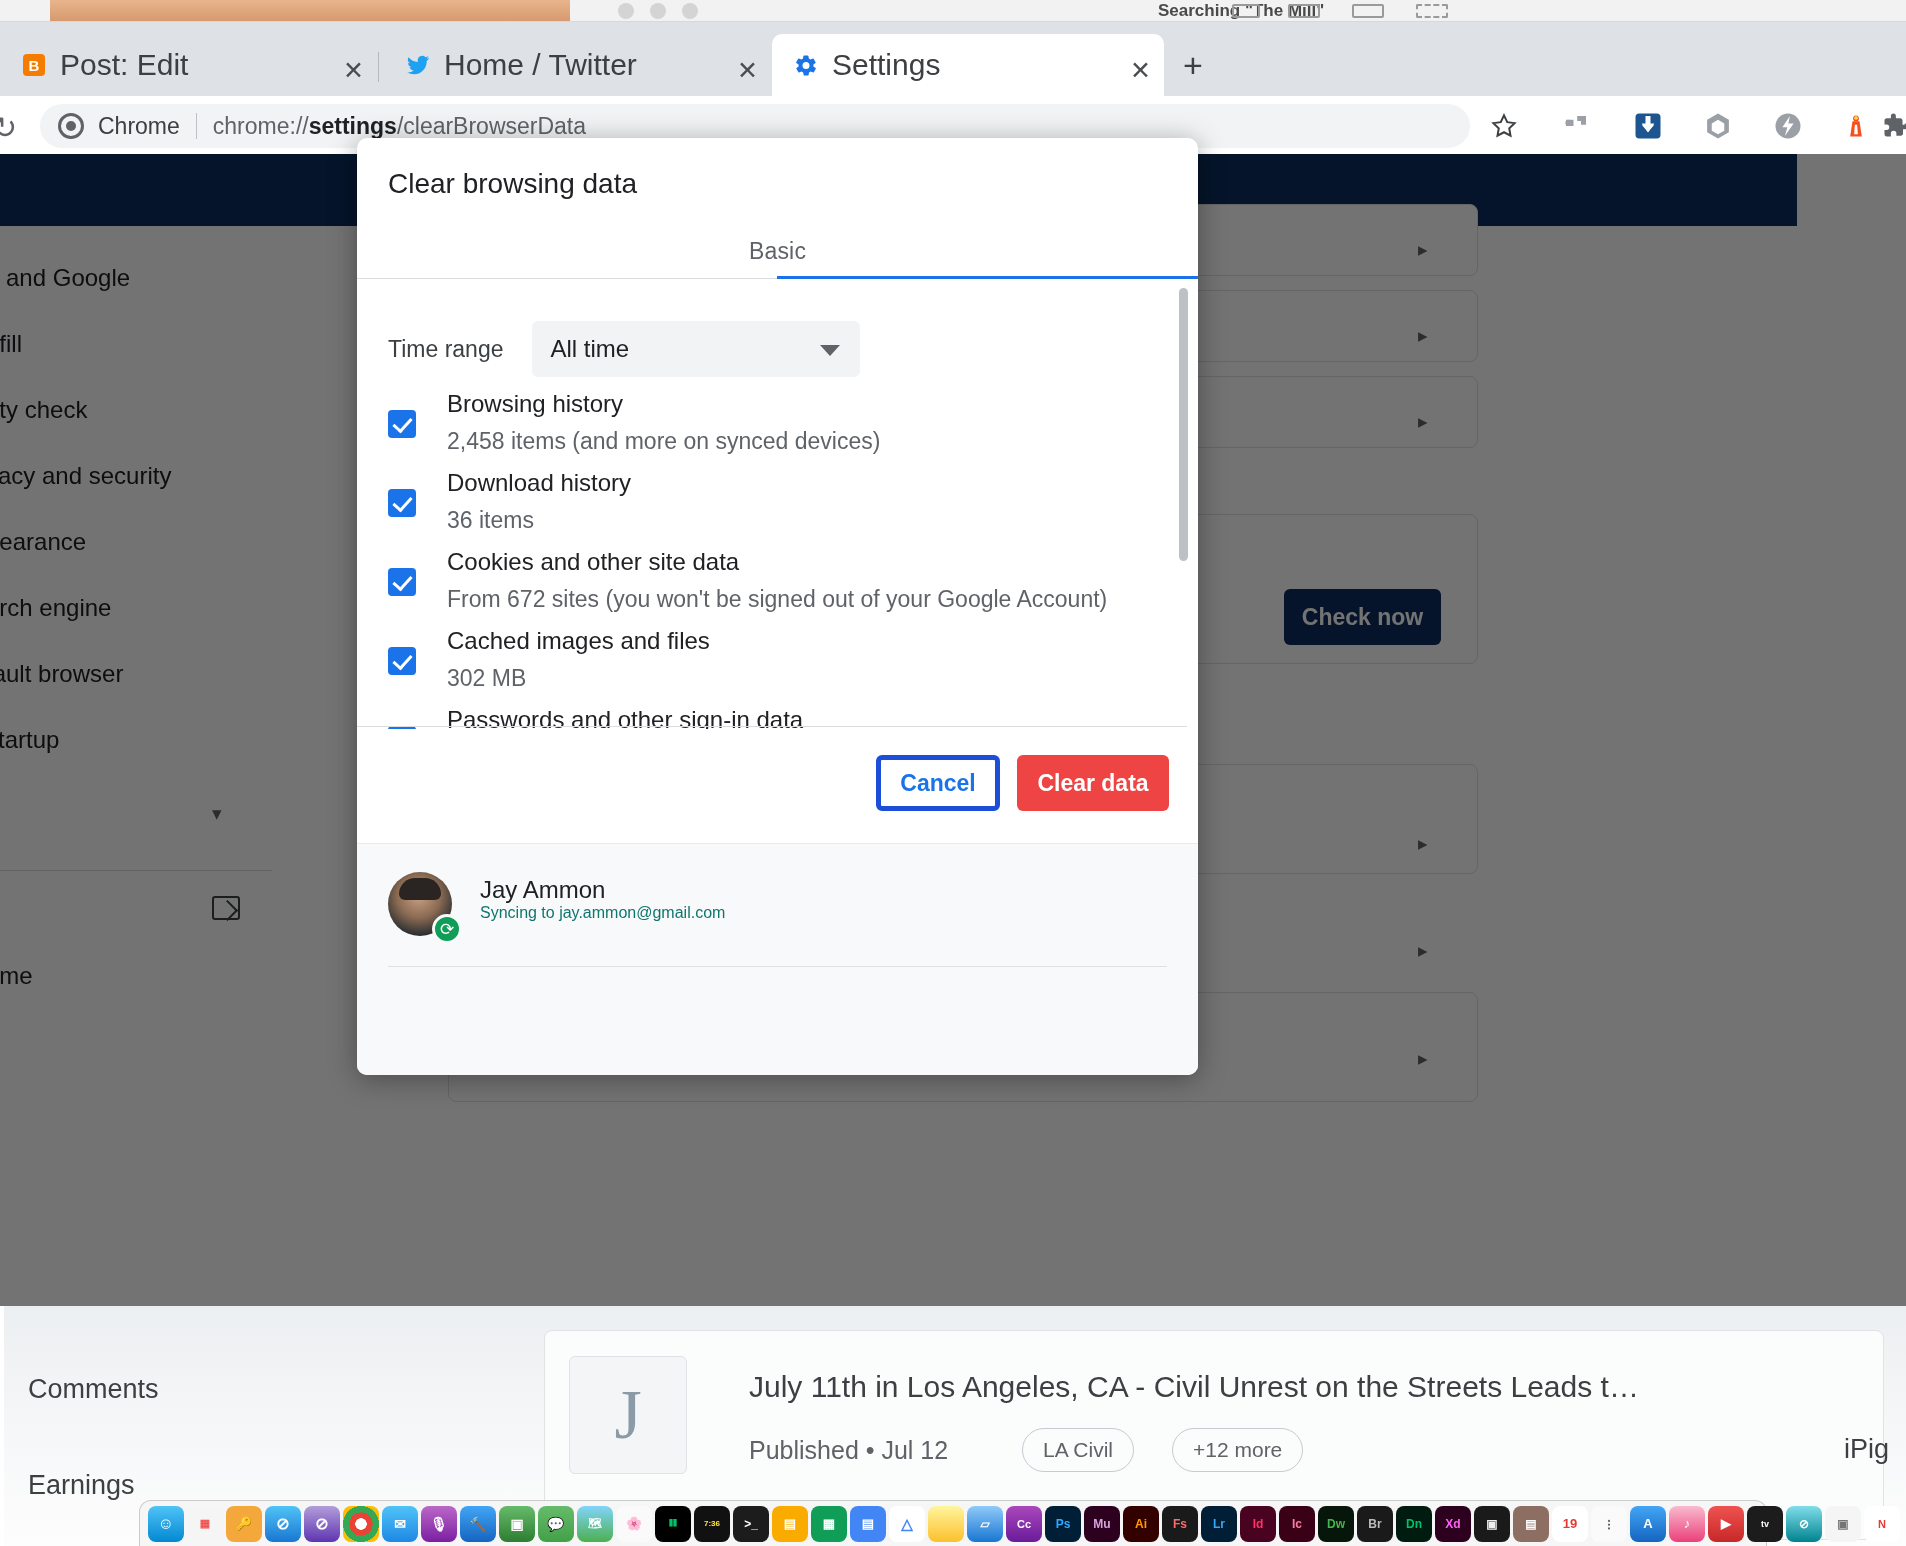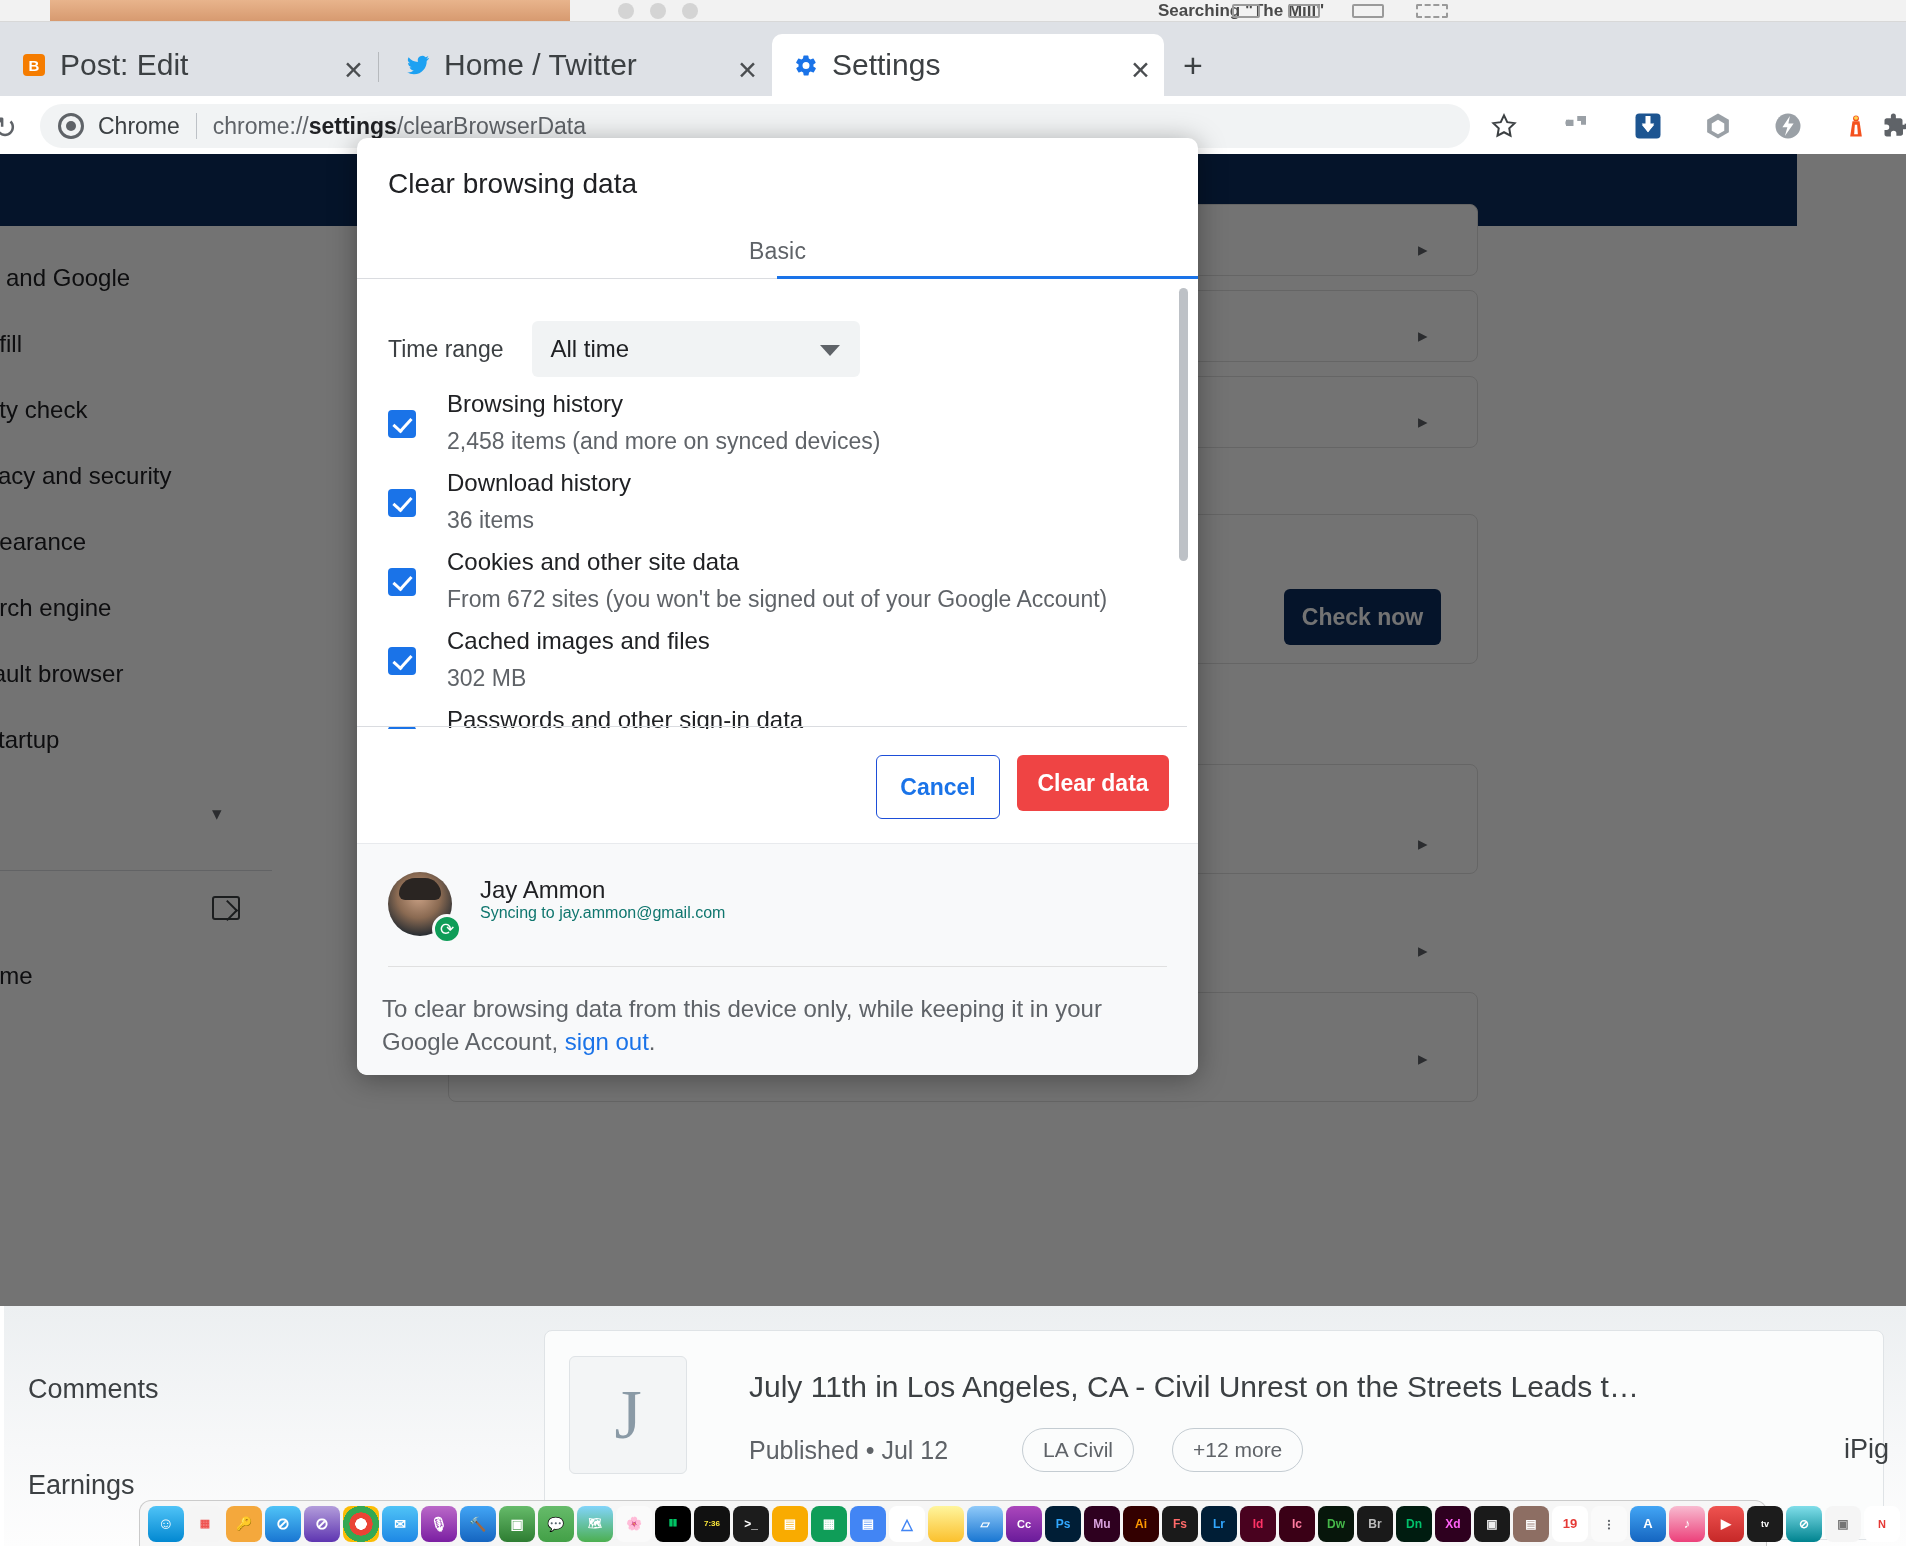--- a/index.html
+++ b/index.html
@@ -227,22 +227,22 @@
   .cb-sub { position: absolute; left: 59px; top: 18px; font-size: 23px; color: #5f6368; white-space: nowrap; }
 
   .dlg-scrollbar {
     position: absolute; right: 10px; top: 150px; width: 9px; height: 273px;
     background: #bdc1c6; border-radius: 5px; cursor: pointer;
   }
   .dlg-body-line { position: absolute; left: 0; top: 588px; width: 830px; height: 1px; background: #dadce0; }
 
   .dlg-actions { position: absolute; left: 0; top: 595px; width: 841px; height: 110px; }
   .btn-cancel {
-    position: absolute; right: 198px; top: 22px; width: 124px; height: 64px;
-    border: 1px solid #1d4ed8; border-radius: 6px; background: #fff;
+    position: absolute; right: 198px; top: 22px; width: 124px; height: 56px;
+    border: 5px solid #1d4ed8; border-radius: 6px; background: #fff;
     color: #1a73e8; font-size: 23px; font-weight: bold;
     display: flex; align-items: center; justify-content: center; cursor: pointer;
   }
   .btn-clear {
     position: absolute; right: 29px; top: 22px; width: 152px; height: 56px;
     border-radius: 6px; background: #ef4444; color: #fff;
     font-size: 23px; font-weight: bold;
     display: flex; align-items: center; justify-content: center; cursor: pointer;
   }
 
@@ -539,18 +539,17 @@
     </div>
 
     <div class="dlg-footer">
       <div class="avatar">
         <div class="avatar-hair"></div>
       </div>
       <div class="sync-badge">⟳</div>
       <div class="acct-name">Jay Ammon</div>
       <div class="acct-sync">Syncing to jay.ammon@gmail.com</div>
       <div class="footer-rule"></div>
-      <div class="footer-note"><span>To clear browsing data from this device only, while keeping it in your Google Account, </span><a>sign out</a><span>.</span></div>
     </div>
 
   </div>
 
 </div>
 
 </body></html>

